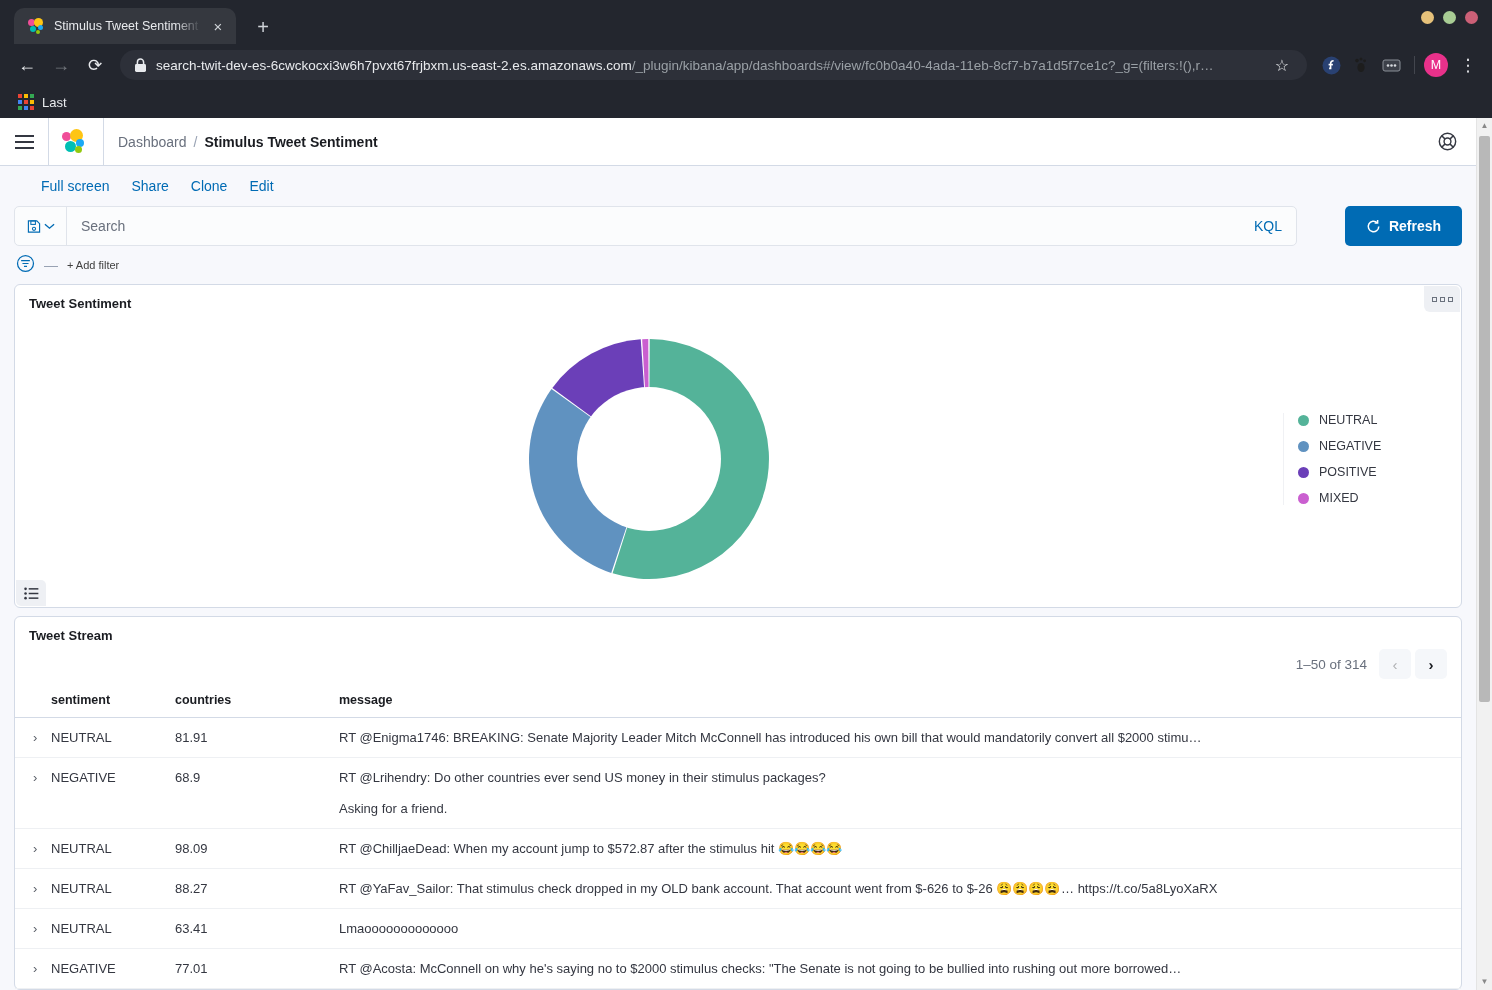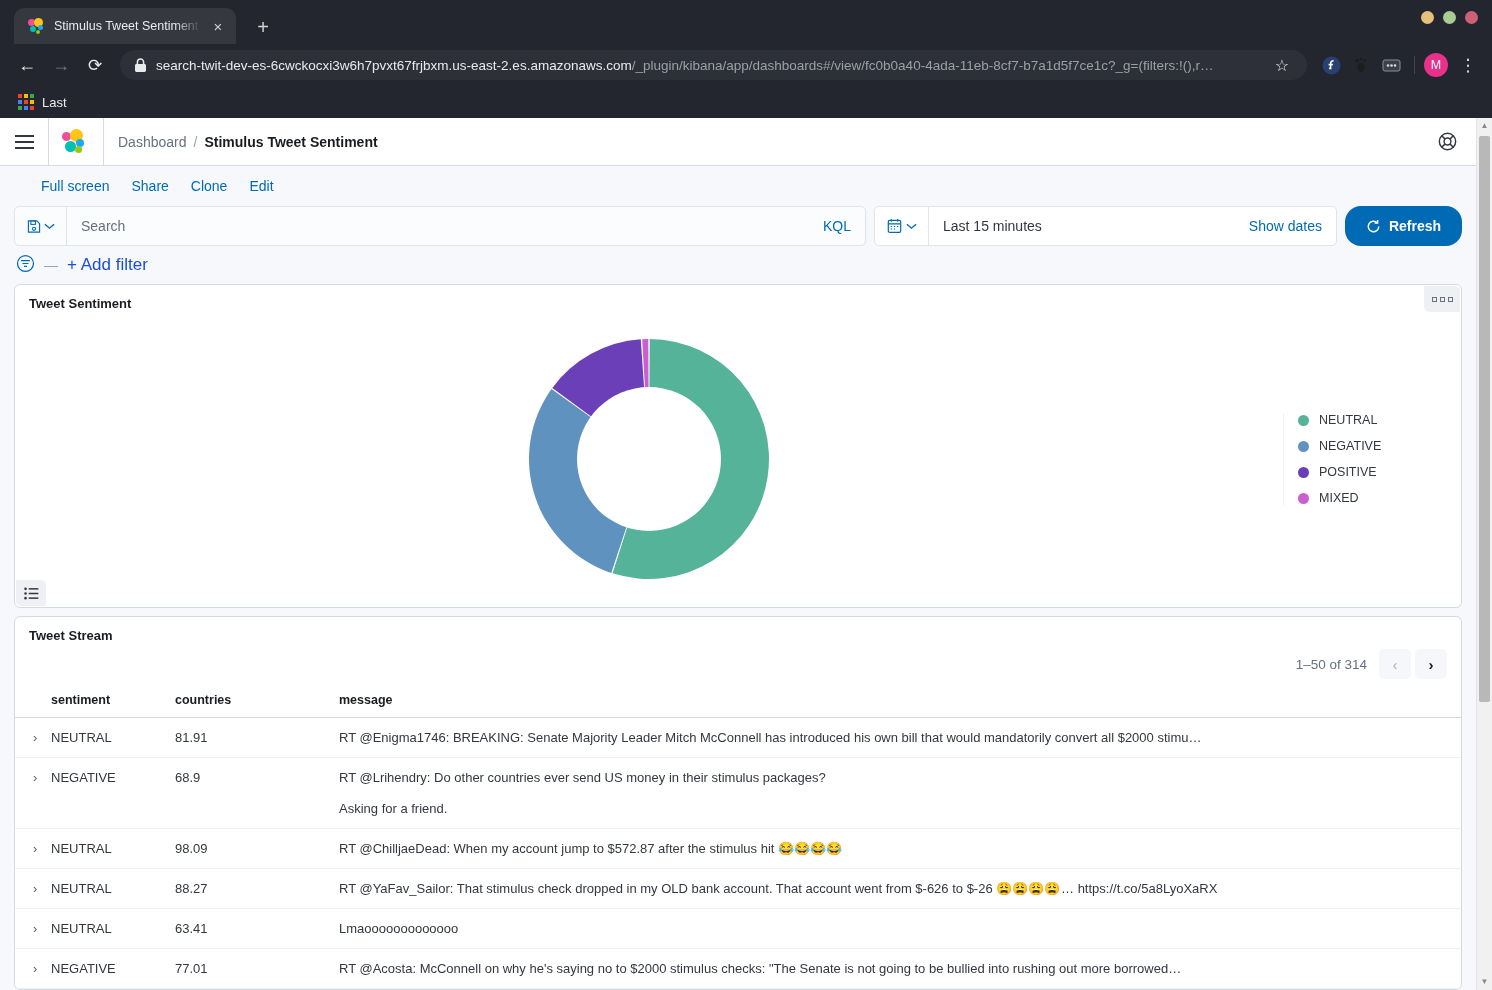--- a/index.html
+++ b/index.html
@@ -159,27 +159,27 @@
     width: 463px; background: #fff; border: 1px solid #e0e4eb; border-radius: 5px;
     display: flex; align-items: center;
   }
   .cal-btn {
     width: 54px; height: 100%; border-right: 1px solid #e0e4eb;
     display: flex; align-items: center; justify-content: center; gap: 4px;
   }
   .dtext { flex: 1; font-size: 14px; color: #343741; padding-left: 14px; }
   .showdates { font-size: 14px; color: #006bb4; padding-right: 14px; }
   .refresh {
-    width: 117px; background: #006bb4; border-radius: 16px; color: #fff;
+    width: 117px; background: #006bb4; border-radius: 5px; color: #fff;
     display: flex; align-items: center; justify-content: center; gap: 8px;
-    font-size: 14px; font-weight: 600;
+    font-size: 14px; font-weight: 600; margin-left: 40px;
   }
   .filterrow { display: flex; align-items: center; gap: 9px; height: 38px; padding-left: 2px; }
   .fdash { color: #98a2b3; font-size: 14px; }
-  .addfilter { font-size: 17px; color: #1d4ed8; }
+  .addfilter { font-size: 11px; color: #404040; }
 
   
   .panels { padding: 0 14px 0 14px; display: flex; flex-direction: column; gap: 8px; }
   .panel {
     background: #fff; border: 1px solid #d3dae6; border-radius: 6px;
     position: relative;
   }
   .panel-title {
     font-size: 13px; font-weight: 700; color: #1a1c21;
     padding: 11px 14px 0 14px;
@@ -362,34 +362,20 @@
                 <path d="M1.6 1.6h9.6L14.4 4.8v9.6H1.6z" fill="none" stroke="#006bb4" stroke-width="1.3"></path>
                 <rect x="4.4" y="1.6" width="5.2" height="4" fill="none" stroke="#006bb4" stroke-width="1.2"></rect>
                 <circle cx="8" cy="10.6" r="1.8" fill="none" stroke="#006bb4" stroke-width="1.2"></circle>
               </svg>
               <svg width="11" height="8" viewBox="0 0 12 8">
                   <path d="M1 2l5 4.4L11 2" stroke="#006bb4" stroke-width="1.5" fill="none"></path>
                 </svg>
             </span>
             <span class="q-input">Search</span>
             <span class="kql">KQL</span>
-          </div>
-          <div class="qdates">
-            <span class="cal-btn">
-              <svg width="15" height="16" viewBox="0 0 16 17">
-                <rect x="1.4" y="2.6" width="13.2" height="12.6" rx="1.4" fill="none" stroke="#006bb4" stroke-width="1.3"></rect>
-                <path d="M1.4 6.3h13.2M4.6 1.3v2.6M11.4 1.3v2.6" stroke="#006bb4" stroke-width="1.3"></path>
-                <path d="M4 9h1.4M7.3 9h1.4M10.6 9h1.4M4 11.8h1.4M7.3 11.8h1.4" stroke="#006bb4" stroke-width="1.1"></path>
-              </svg>
-              <svg width="11" height="8" viewBox="0 0 12 8">
-                  <path d="M1 2l5 4.4L11 2" stroke="#006bb4" stroke-width="1.5" fill="none"></path>
-                </svg>
-            </span>
-            <span class="dtext">Last 15 minutes</span>
-            <span class="showdates">Show dates</span>
           </div>
           <div class="refresh">
             <svg width="15" height="15" viewBox="0 0 16 16">
               <path d="M13.6 8a5.6 5.6 0 1 1-1.7-4" stroke="#fff" stroke-width="1.6" fill="none"></path>
               <path d="M12.4 1.1v3.2H9.2" stroke="#fff" stroke-width="1.6" fill="none"></path>
             </svg>
             <span>Refresh</span>
           </div>
         </div>
         <div class="filterrow">

